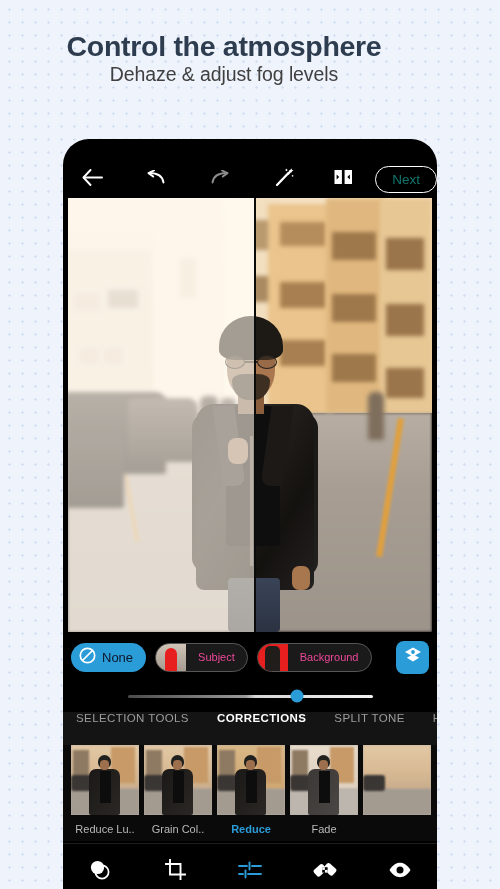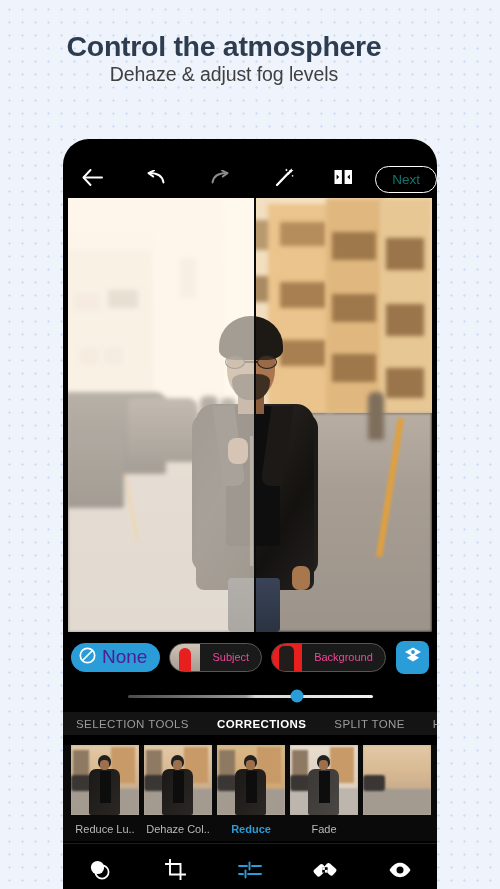--- a/index.html
+++ b/index.html
@@ -313,21 +313,21 @@
     left: 7px; top: 2px; width: 15px; height: 26px;
     background: #201d1b;
     border-radius: 5px 5px 1px 1px;
   }
   .chip-label {
     color: #ec4899;
     font-size: 11px;
     padding: 0 12px;
     white-space: nowrap;
   }
-  .chip-none .chip-label { color: #4c1d95; padding: 0; font-size: 19px; }
+  .chip-none .chip-label { color: #0f172a; padding: 0; font-size: 13px; }
   .layers-btn {
     width: 33px; height: 33px;
     background: #2a9cd8;
     border-radius: 8px;
     margin-left: auto;
     display: flex;
     align-items: center;
     justify-content: center;
     cursor: pointer;
     flex-shrink: 0;
@@ -355,24 +355,23 @@
     background: #2a9cd8;
     border-radius: 50%;
     transform: translate(-50%, -50%);
     cursor: pointer;
   }
 
   
   .tabs {
     position: absolute;
     left: 0; top: 573px;
-    width: 374px; height: 23px;
+    width: 374px; height: 33px;
     background: #141414;
     display: flex;
-    align-items: center;
     padding-left: 13px;
   }
   .tab {
     font-size: 11.5px;
     letter-spacing: .4px;
     color: #9c9c9c;
     white-space: nowrap;
     cursor: pointer;
     margin-right: 28px;
   }
@@ -713,21 +712,21 @@
         <div class="mini-sky"></div>
           <div class="mini-b1"></div>
           <div class="mini-b2"></div>
         <div class="mini-road"></div>
           <div class="mini-car"></div>
         <div class="mini-man-body"></div>
           <div class="mini-man-shirt"></div>
         <div class="mini-man-head"></div>
           <div class="mini-man-face"></div>
       </div>
-      <div class="filter-label">Dehaze Col..</div>
+      <div class="filter-label">Grain Col..</div>
     </div>
 
     <div class="filter-item">
       <div class="filter-thumb f-dehaze">
         <div class="mini-sky"></div>
           <div class="mini-b1"></div>
           <div class="mini-b2"></div>
         <div class="mini-road"></div>
           <div class="mini-car"></div>
         <div class="mini-man-body"></div>

